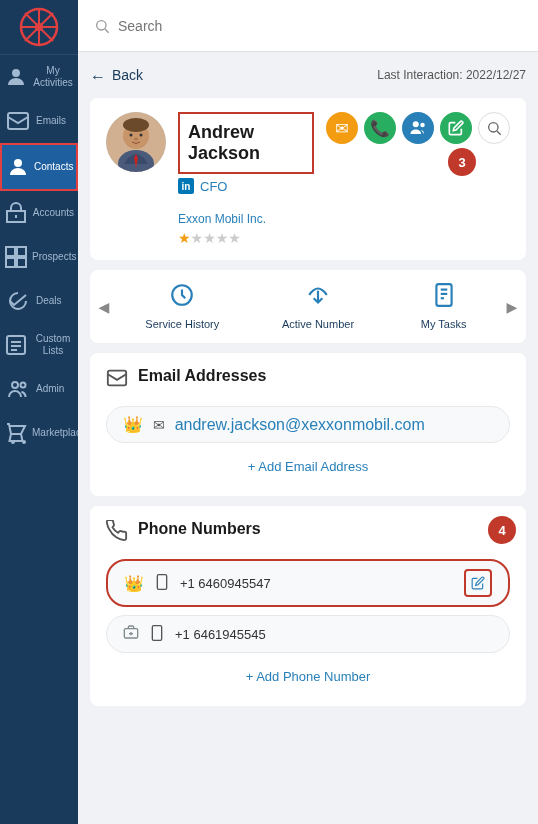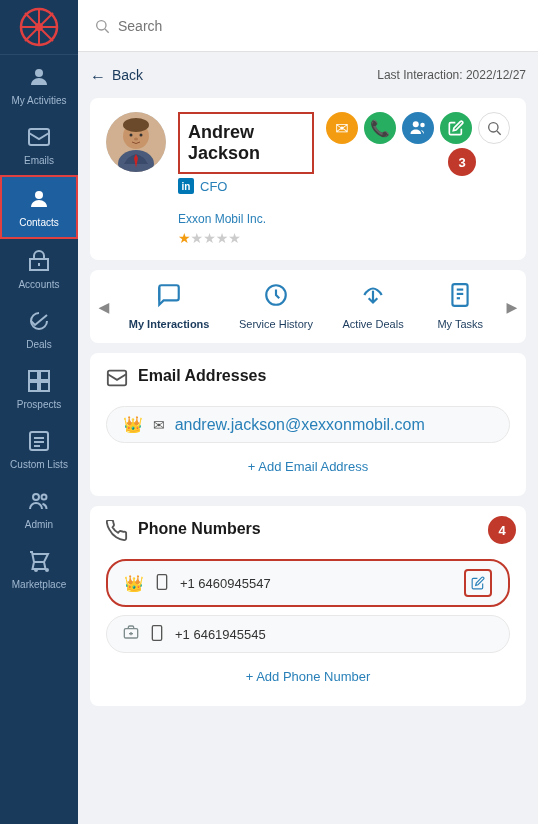--- a/index.html
+++ b/index.html
@@ -33,21 +33,21 @@
       border-bottom: 1px solid #2a4a6c;
     }
     .logo-icon {
       width: 40px;
       height: 40px;
     }
     .sidebar-item {
       width: 78px;
       padding: 8px 4px;
       display: flex;
-      flex-direction: column;
+      flex-direction: row;
       align-items: center;
       cursor: pointer;
       color: #a0b8d0;
       font-size: 11px;
       text-align: center;
       gap: 4px;
     }
     .sidebar-item.active {
       background: #1e5fa0;
       color: #fff;
@@ -409,37 +409,37 @@
           <path d="M7 10V7a5 5 0 0110 0v3"></path>
           <line x1="12" y1="14" x2="12" y2="17"></line>
         </svg>
     </div>
     <span class="label">Accounts</span>
   </div>
 
   <div class="sidebar-item">
     <div class="icon-wrap">
       <svg width="24" height="24" viewBox="0 0 24 24" fill="none" stroke="#a0b8d0" stroke-width="2">
-          <path d="M4 12l4 4L20 6"></path>
-          <path d="M20 12c0 4.4-3.6 8-8 8s-8-3.6-8-8 3.6-8 8-8"></path>
-        </svg>
-    </div>
-    <span class="label">Deals</span>
-  </div>
-
-  <div class="sidebar-item">
-    <div class="icon-wrap">
-      <svg width="24" height="24" viewBox="0 0 24 24" fill="none" stroke="#a0b8d0" stroke-width="2">
           <rect x="2" y="2" width="9" height="9"></rect>
           <rect x="13" y="2" width="9" height="9"></rect>
           <rect x="2" y="13" width="9" height="9"></rect>
           <rect x="13" y="13" width="9" height="9"></rect>
         </svg>
     </div>
     <span class="label">Prospects</span>
+  </div>
+
+  <div class="sidebar-item">
+    <div class="icon-wrap">
+      <svg width="24" height="24" viewBox="0 0 24 24" fill="none" stroke="#a0b8d0" stroke-width="2">
+          <path d="M4 12l4 4L20 6"></path>
+          <path d="M20 12c0 4.4-3.6 8-8 8s-8-3.6-8-8 3.6-8 8-8"></path>
+        </svg>
+    </div>
+    <span class="label">Deals</span>
   </div>
 
   <div class="sidebar-item">
     <div class="icon-wrap">
       <svg width="24" height="24" viewBox="0 0 24 24" fill="none" stroke="#a0b8d0" stroke-width="2">
           <rect x="3" y="3" width="18" height="18" rx="2"></rect>
           <line x1="7" y1="9" x2="17" y2="9"></line>
           <line x1="7" y1="13" x2="17" y2="13"></line>
           <line x1="7" y1="17" x2="13" y2="17"></line>
         </svg>
@@ -559,47 +559,38 @@
           </div>
         </div>
       </div>
 
       <div class="badge">3</div>
     </div>
 
     <div class="tabs-container">
       <div class="tab-arrow">◀</div>
       <div class="tabs-list">
-        <div class="tab-item active">
-          <span class="tab-icon">
-            <svg width="26" height="26" viewBox="0 0 24 24" fill="none" stroke="#2980b9" stroke-width="2">
-                <path d="M21 15a2 2 0 01-2 2H7l-4 4V5a2 2 0 012-2h14a2 2 0 012 2z"></path>
-                <path d="M3 5v12"></path>
-              </svg>
-          </span>
-          <span class="tab-label">My Interactions</span>
-        </div>
         <div class="tab-item">
           <span class="tab-icon">
             <svg width="26" height="26" viewBox="0 0 24 24" fill="none" stroke="#2980b9" stroke-width="2">
                 <circle cx="12" cy="12" r="9"></circle>
                 <polyline points="12 7 12 12 15 15"></polyline>
               </svg>
           </span>
           <span class="tab-label">Service History</span>
         </div>
         <div class="tab-item">
           <span class="tab-icon">
             <svg width="26" height="26" viewBox="0 0 24 24" fill="none" stroke="#2980b9" stroke-width="2">
                 <path d="M4 12 C6 8 10 6 12 6 C14 6 18 8 20 12"></path>
                 <path d="M8 15 L12 19 L16 15"></path>
                 <line x1="12" y1="8" x2="12" y2="18"></line>
               </svg>
           </span>
-          <span class="tab-label">Active Deals</span>
+          <span class="tab-label">Active Number</span>
         </div>
         <div class="tab-item">
           <span class="tab-icon">
             <svg width="26" height="26" viewBox="0 0 24 24" fill="none" stroke="#2980b9" stroke-width="2">
                 <rect x="5" y="2" width="14" height="20" rx="2"></rect>
                 <line x1="9" y1="7" x2="15" y2="7"></line>
                 <line x1="9" y1="11" x2="15" y2="11"></line>
                 <line x1="9" y1="15" x2="12" y2="15"></line>
               </svg>
           </span>

